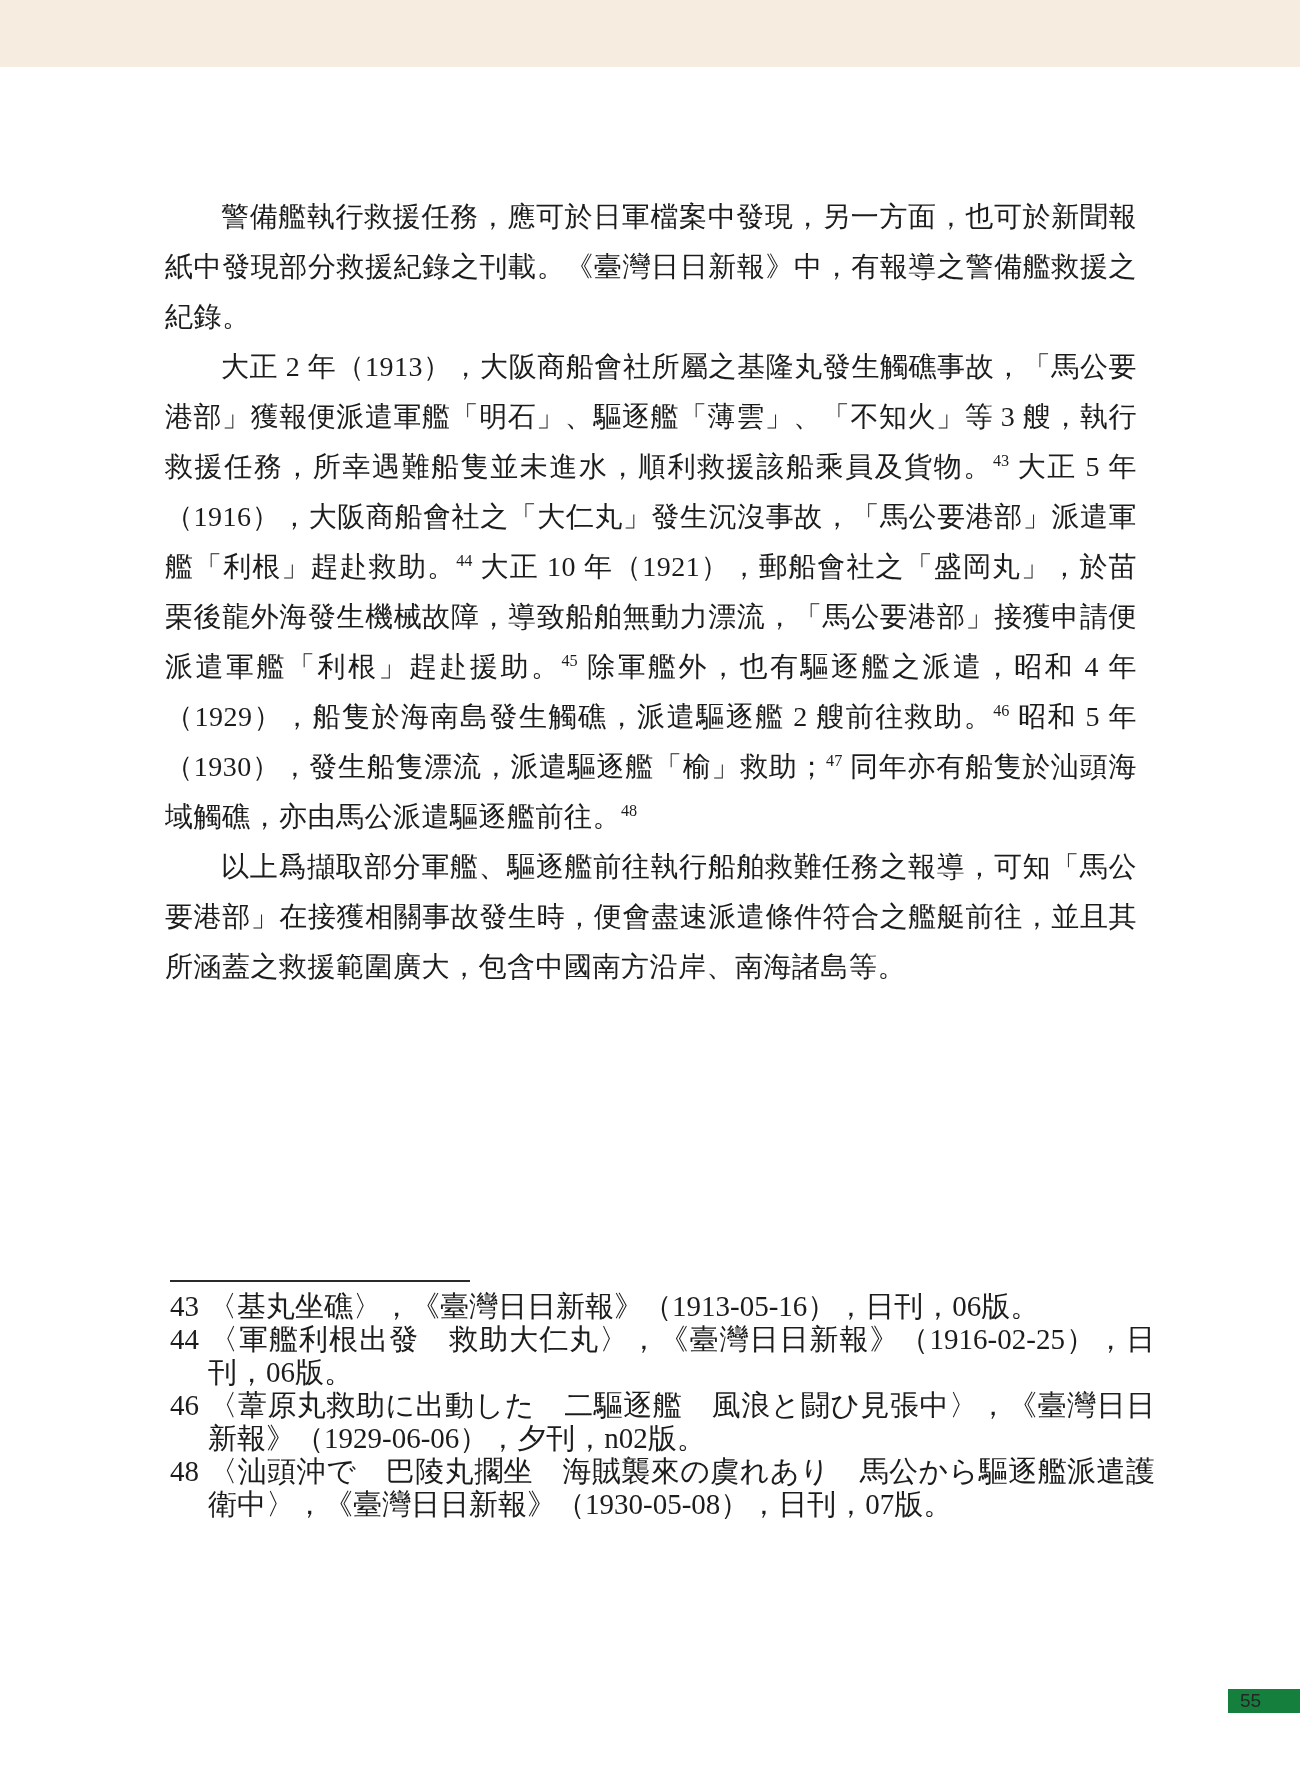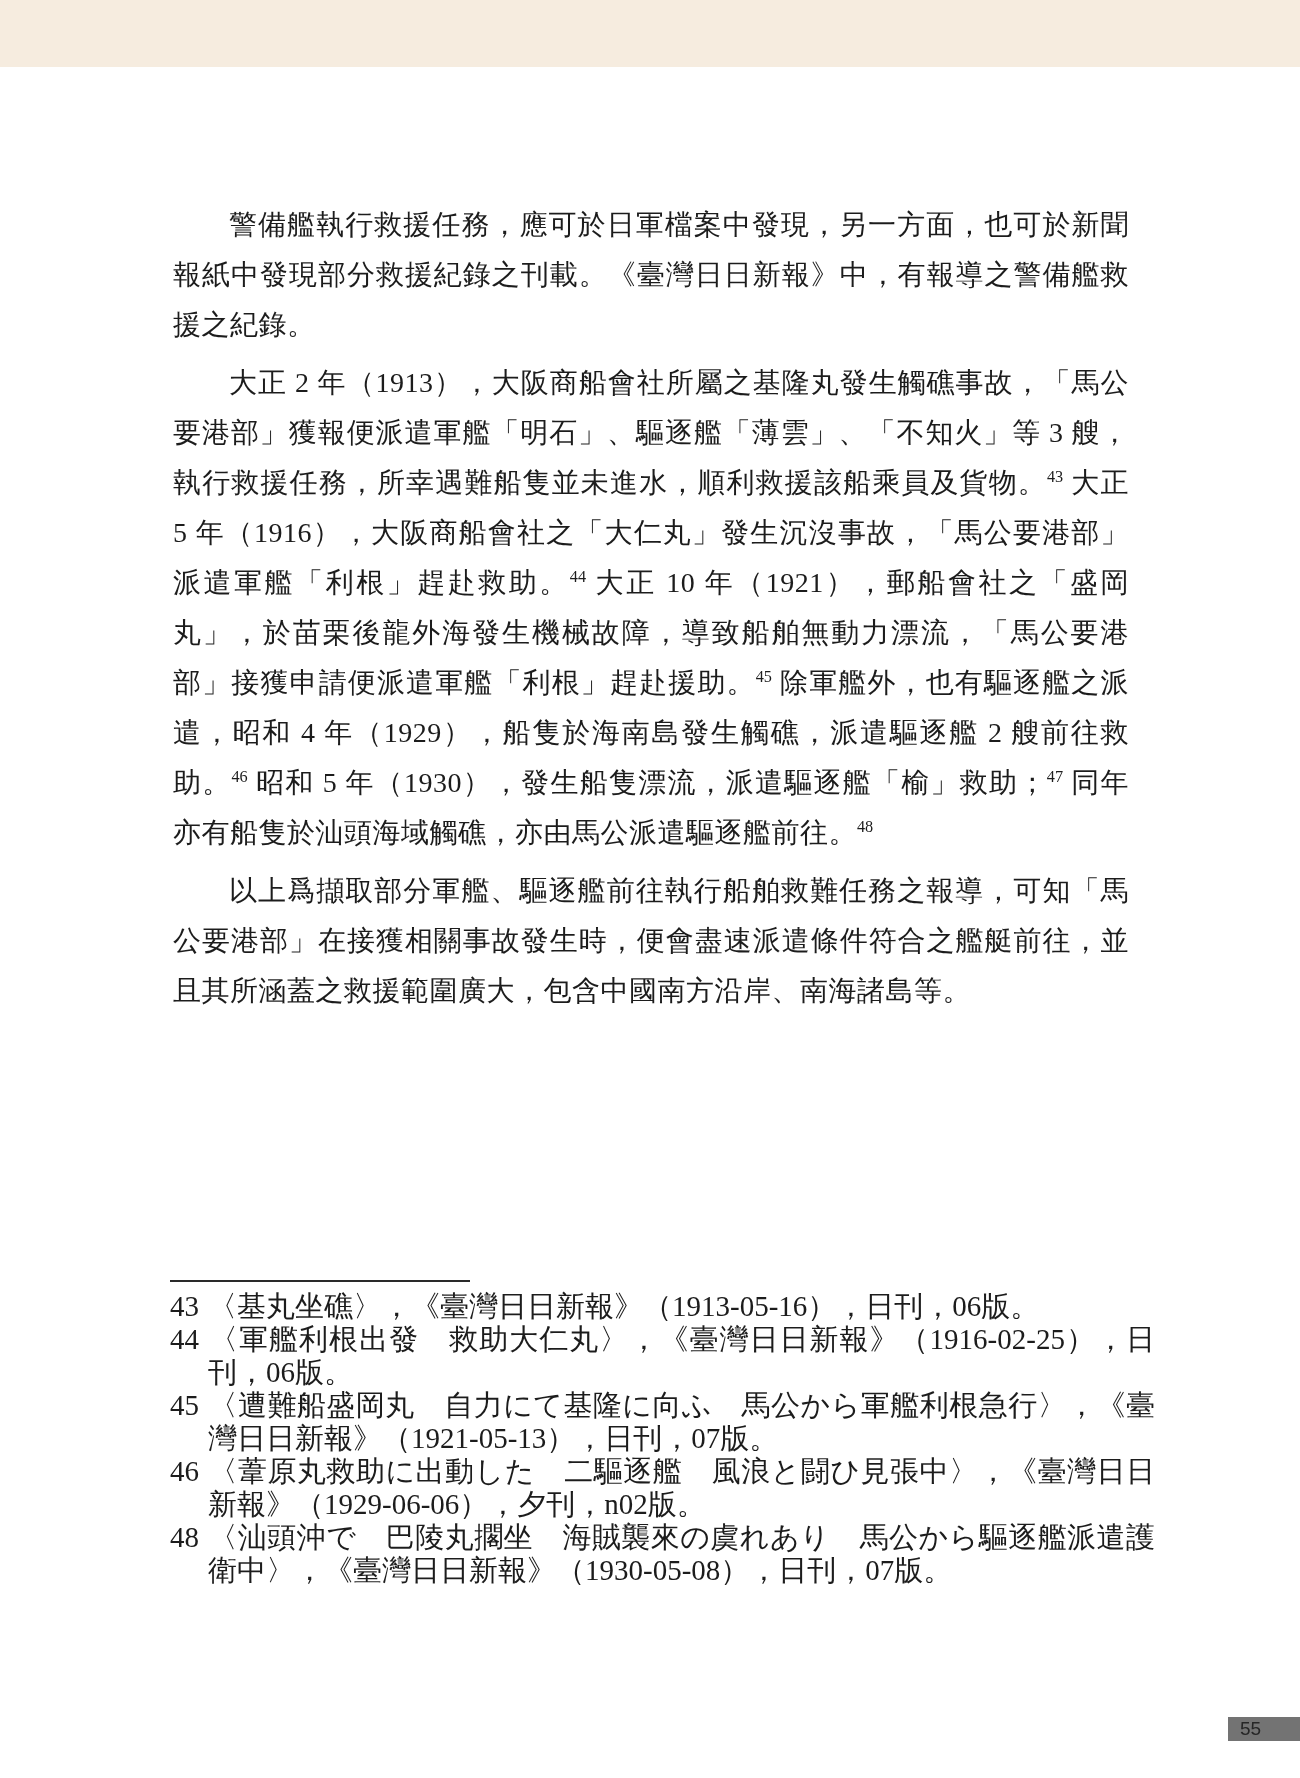--- a/index.html
+++ b/index.html
@@ -27,21 +27,21 @@
     position: absolute;
     left: 165px;
     top: 192px;
     width: 972px;
     font-size: 28px;
     line-height: 50px;
     text-align: justify;
     letter-spacing: 0.5px;
   }
   .body-text p {
-    margin: 8px;
+    margin: 0;
     padding: 0;
     text-indent: 2em;
   }
   .body-text sup {
     font-size: 0.58em;
     line-height: 0;
     vertical-align: super;
     letter-spacing: 0;
   }
   .fn-rule {
@@ -95,19 +95,18 @@
       <p><span>警備艦執行救援任務，應可於日軍檔案中發現，另一方面，也可於新聞報紙中發現部分救援紀錄之刊載。《臺灣日日新報》中，有報導之警備艦救援之紀錄。</span></p>
       <p><span>大正 2 年（1913），大阪商船會社所屬之基隆丸發生觸礁事故，「馬公要港部」獲報便派遣軍艦「明石」、驅逐艦「薄雲」、「不知火」等 3 艘，執行救援任務，所幸遇難船隻並未進水，順利救援該船乘員及貨物。</span><sup>43</sup><span> 大正 5 年（1916），大阪商船會社之「大仁丸」發生沉沒事故，「馬公要港部」派遣軍艦「利根」趕赴救助。</span><sup>44</sup><span> 大正 10 年（1921），郵船會社之「盛岡丸」，於苗栗後龍外海發生機械故障，導致船舶無動力漂流，「馬公要港部」接獲申請便派遣軍艦「利根」趕赴援助。</span><sup>45</sup><span> 除軍艦外，也有驅逐艦之派遣，昭和 4 年（1929），船隻於海南島發生觸礁，派遣驅逐艦 2 艘前往救助。</span><sup>46</sup><span> 昭和 5 年（1930），發生船隻漂流，派遣驅逐艦「榆」救助；</span><sup>47</sup><span> 同年亦有船隻於汕頭海域觸礁，亦由馬公派遣驅逐艦前往。</span><sup>48</sup></p>
       <p><span>以上爲擷取部分軍艦、驅逐艦前往執行船舶救難任務之報導，可知「馬公要港部」在接獲相關事故發生時，便會盡速派遣條件符合之艦艇前往，並且其所涵蓋之救援範圍廣大，包含中國南方沿岸、南海諸島等。</span></p>
     </div>
 
   <div class="fn-rule"></div>
 
   <div class="footnotes">
       <div class="footnote"><span class="fn-num">43</span><span>〈基丸坐礁〉，《臺灣日日新報》（1913-05-16），日刊，06版。</span></div>
       <div class="footnote"><span class="fn-num">44</span><span>〈軍艦利根出發　救助大仁丸〉，《臺灣日日新報》（1916-02-25），日刊，06版。</span></div>
-      <div class="footnote"><span class="fn-num">45</span><span>〈遭難船盛岡丸　自力にて基隆に向ふ　馬公から軍艦利根急行〉，《臺灣日日新報》（1921-05-13），日刊，07版。</span></div>
       <div class="footnote"><span class="fn-num">46</span><span>〈葦原丸救助に出動した　二驅逐艦　風浪と闘ひ見張中〉，《臺灣日日新報》（1929-06-06），夕刊，n02版。</span></div>
       <div class="footnote"><span class="fn-num">48</span><span>〈汕頭沖で　巴陵丸擱坐　海賊襲來の虞れあり　馬公から驅逐艦派遣護衛中〉，《臺灣日日新報》（1930-05-08），日刊，07版。</span></div>
     </div>
 
-  <div class="page-number-chip" style="background: #737373; margin-top: 28px;">55</div>
+  <div class="page-number-chip" style="background: #15803d;">55</div>
 </div>
 
 </body></html>

